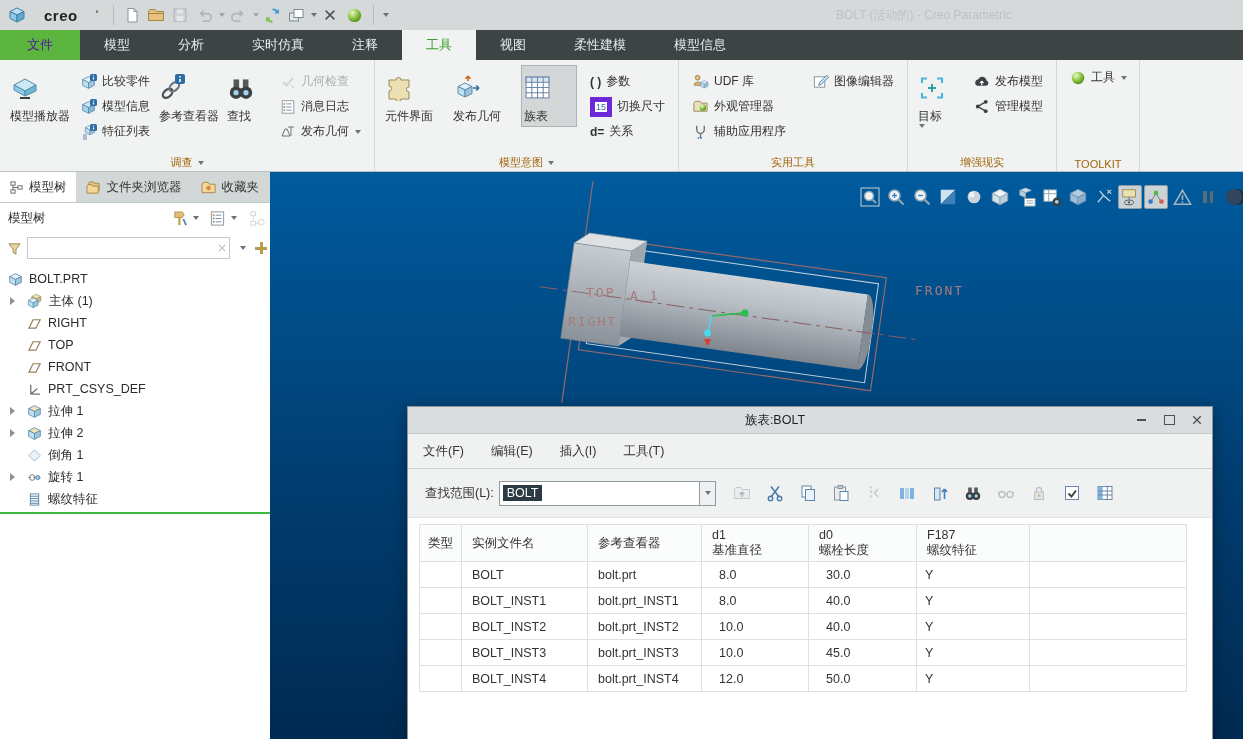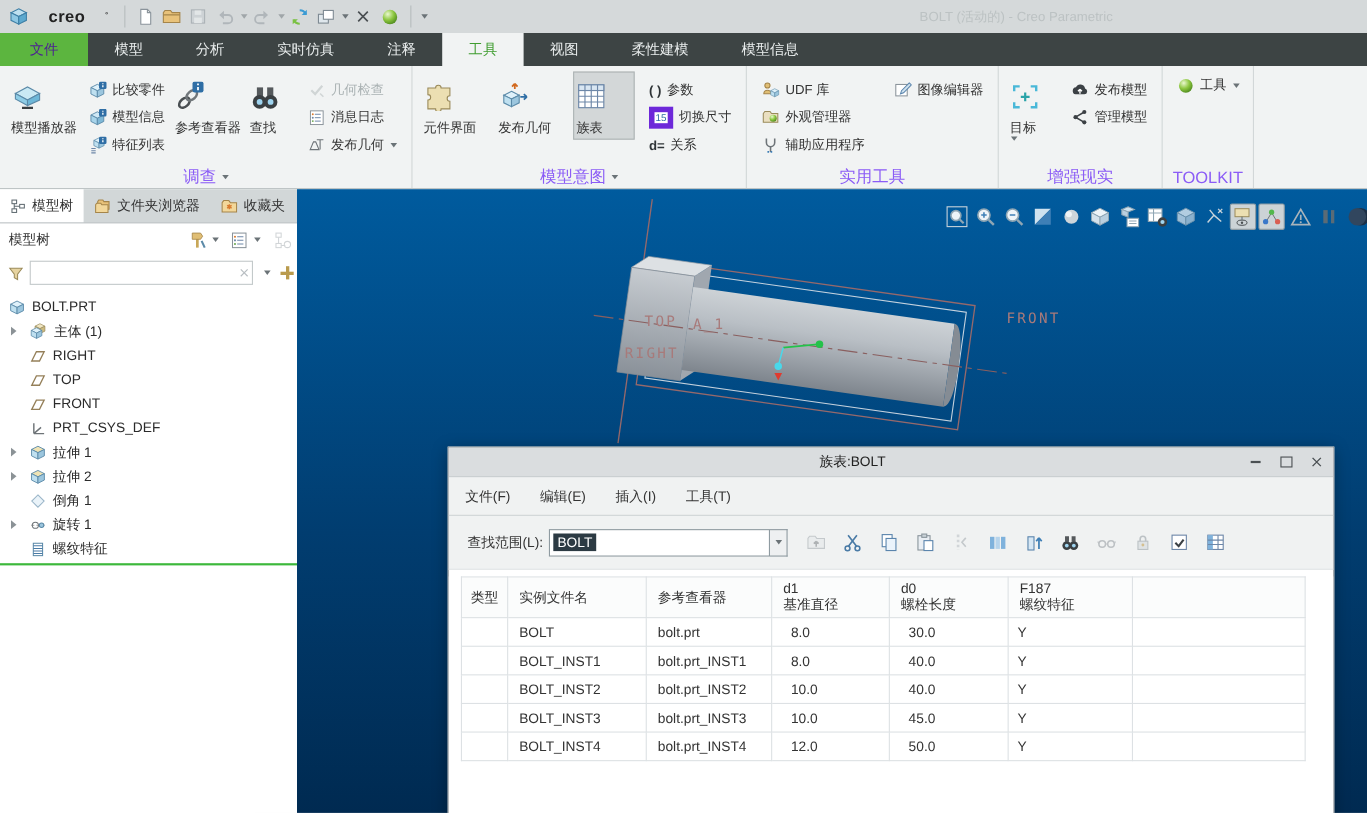--- a/index.html
+++ b/index.html
@@ -25,21 +25,21 @@
   .tabbar{position:absolute;left:0;top:30px;width:100%;height:30px;background:#3d4444;display:flex}
   .rtab{padding:0 24px;line-height:30px;font-size:13px;color:#e9eded;white-space:nowrap}
   .rtab.file{background:#5cb53f;color:#4c1d95;padding:0 27px}
   .rtab.active{background:#f1f3f3;color:#3f9d2f}
 
   
   .ribbon{position:absolute;left:0;top:60px;width:100%;height:112px;background:#f1f3f3;
           border-bottom:1px solid #b9bfc0;display:flex;box-sizing:border-box}
   .rgroup{position:relative;display:flex;align-items:flex-start;gap:6px;
           padding:5px 10px 20px 10px;border-right:1px solid #d2d7d8}
-  .rgroup-label{position:absolute;bottom:1px;left:0;right:0;text-align:center;color:#8b5cf6;font-size:15px;
+  .rgroup-label{position:absolute;bottom:1px;left:0;right:0;text-align:center;color:#a16207;font-size:11px;
                 display:flex;align-items:center;justify-content:center;gap:4px}
   .bigbtn{display:flex;flex-direction:column;align-items:flex-start;width:62px;padding-top:3px;gap:1px}
   .bigbtn .bicon{height:40px;display:flex;align-items:center;justify-content:center}
   .bigbtn .lbl{text-align:center;line-height:14px;font-size:12px;color:#333}
   .bigbtn.pressed{background:#d3d7d8;border:1px solid #adb3b4;padding:2px 2px 3px;width:50px}
   .smallcol{display:flex;flex-direction:column;gap:4px;margin-top:6px}
   .smallbtn{display:flex;align-items:center;gap:5px;height:21px;font-size:12px;color:#333;padding:0 3px;white-space:nowrap}
   .smallbtn.dis{color:#a9b1b2}
   .smallbtn.dis svg{opacity:.45}
   .glyph{font-weight:bold;color:#2f3437;font-size:12px}

